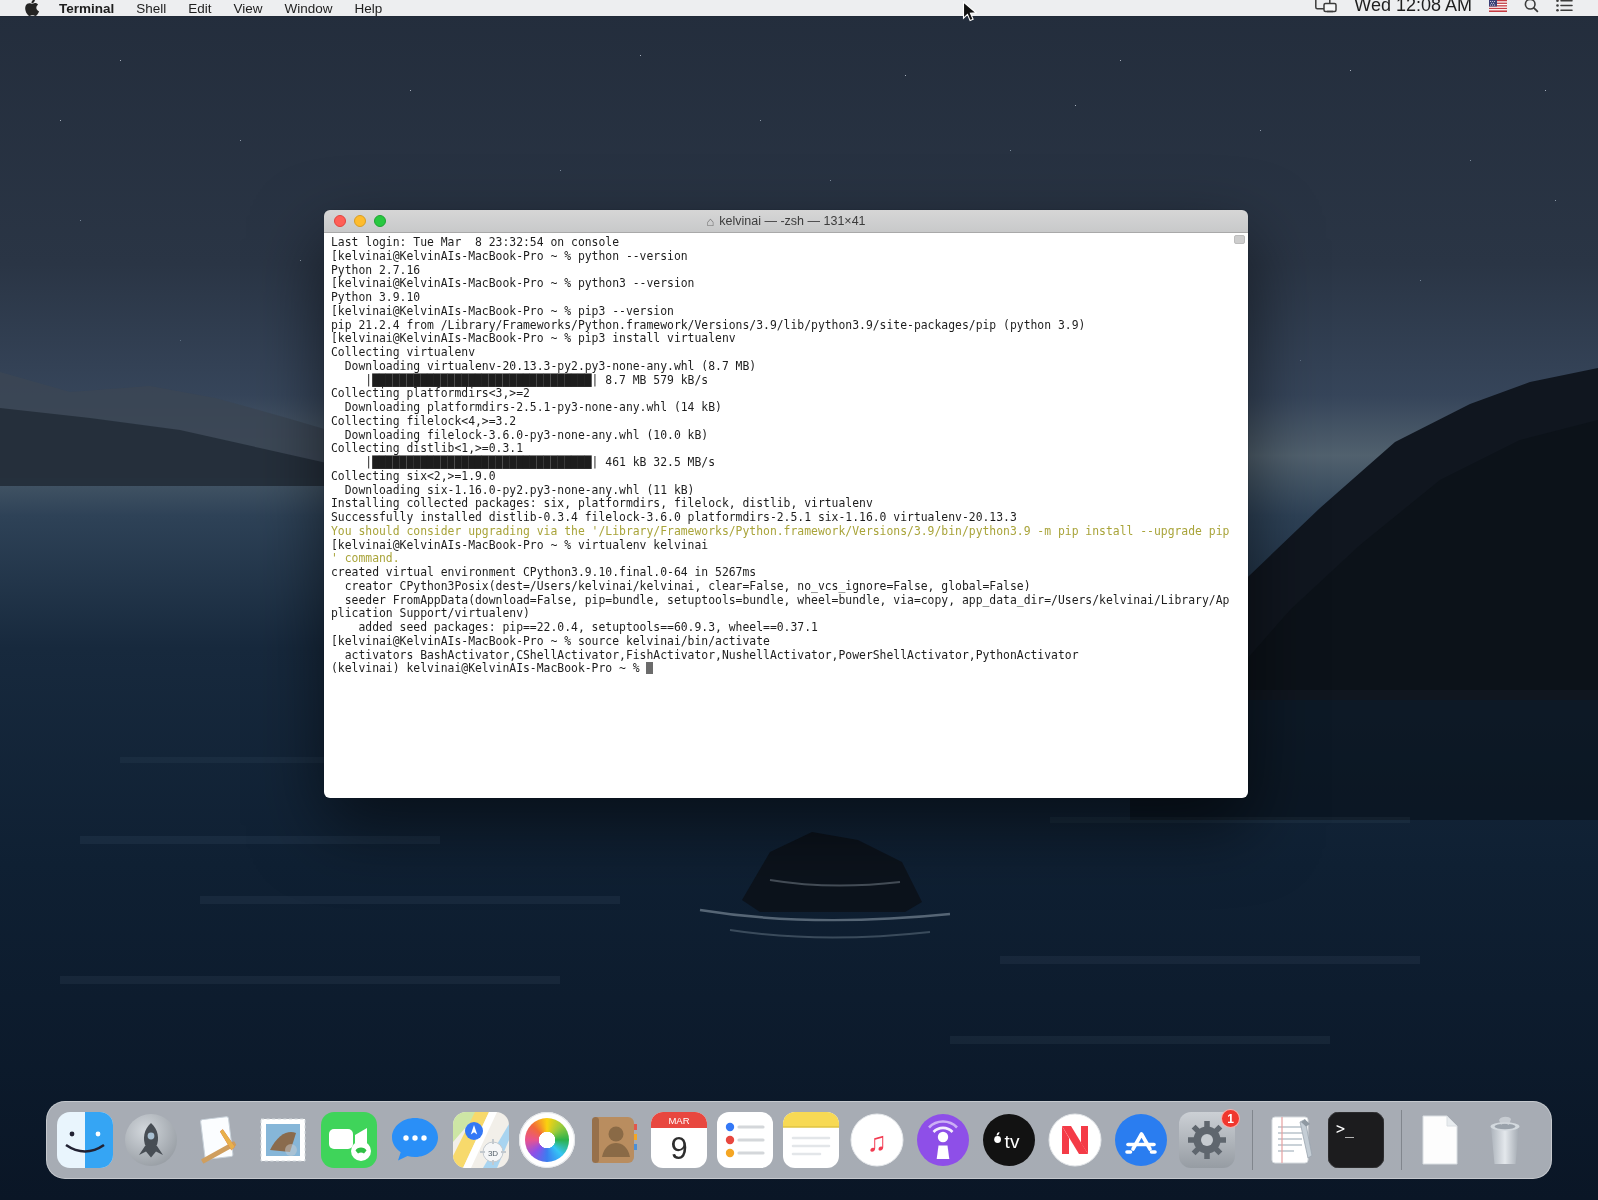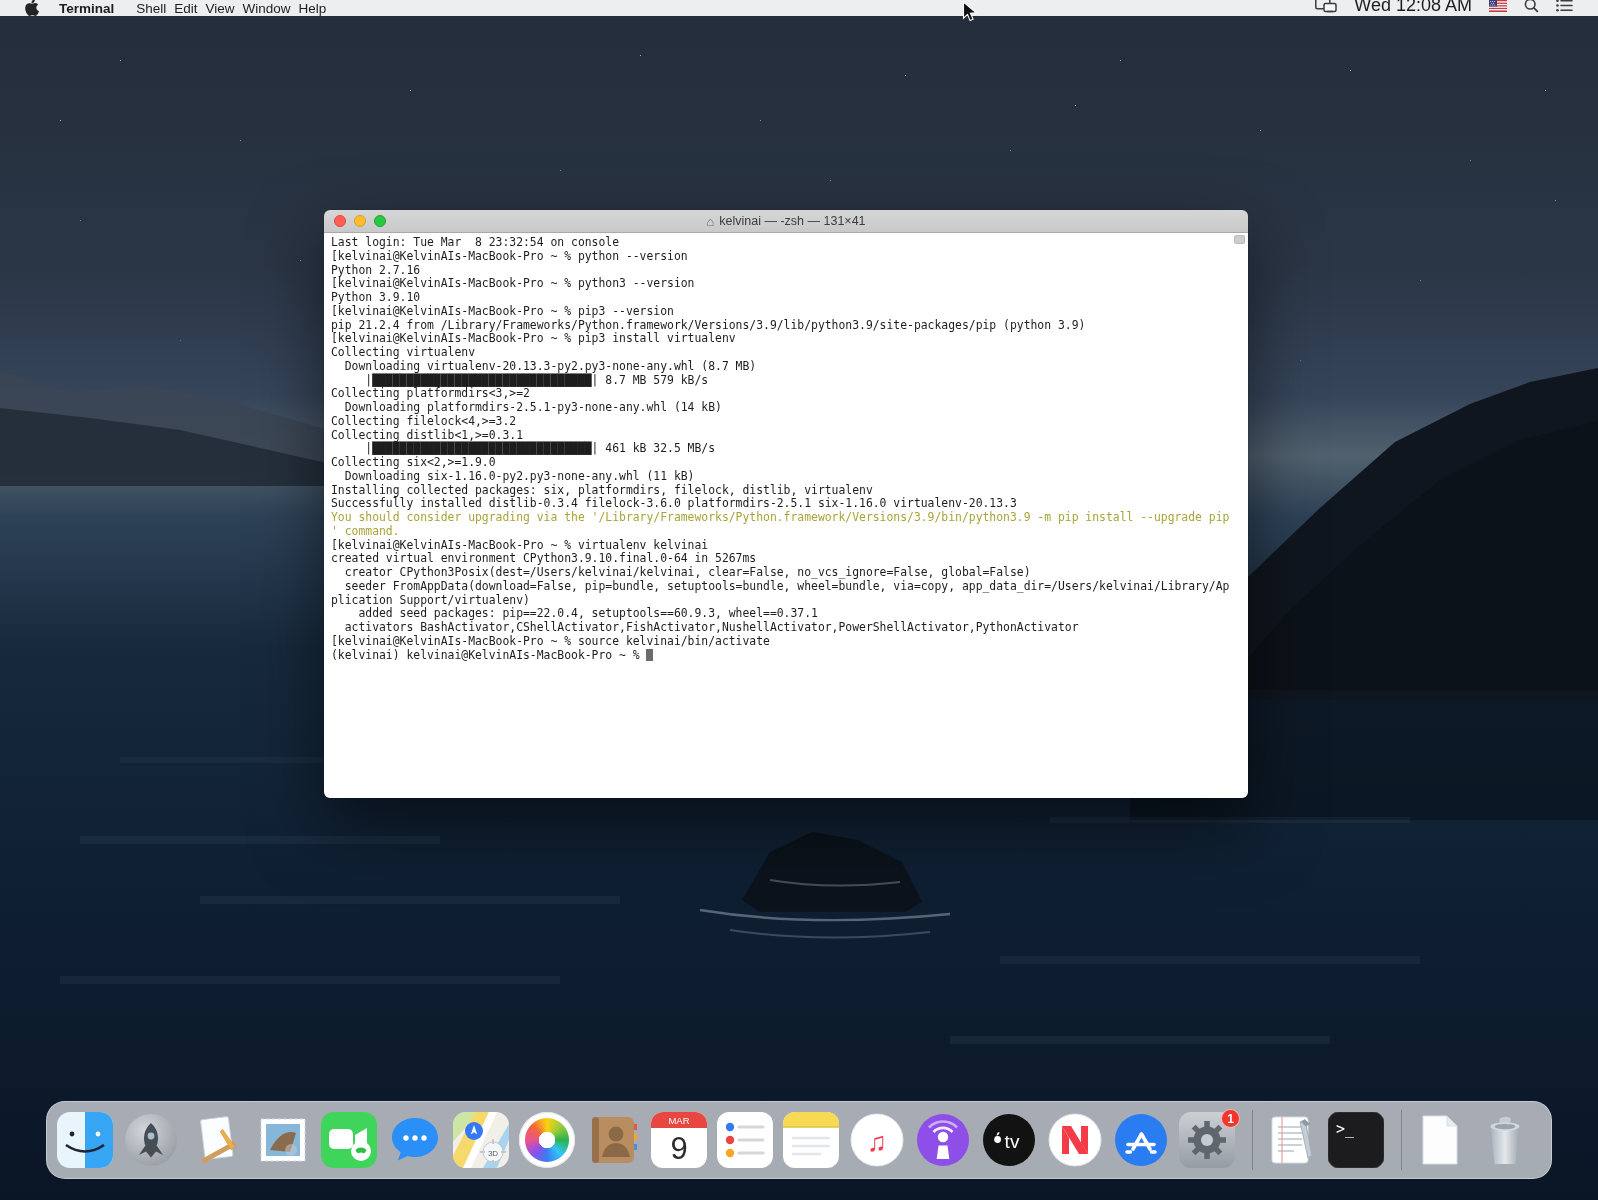--- a/index.html
+++ b/index.html
@@ -20,21 +20,21 @@
       60px 120px #cfd8e3, 1555px 200px #aebbc9, 830px 180px #98a8b8, 1075px 105px #cfd8e3;
   }
   .terrain { position:absolute; inset:0; }
 
   
   .menubar { position:absolute; top:0; left:0; width:100%; height:16px; background:rgba(246,247,248,.96);
     display:flex; align-items:flex-end; padding:0 25px; font-size:13.5px; color:#1e1e1e; z-index:50;
     box-shadow:0 0 1px rgba(0,0,0,.4); }
   .menubar .apple { margin-right:20px; display:flex; align-items:center; }
   .menubar .appname { font-weight:bold; margin-right:22px; }
-  .menubar .menus { display:flex; gap:8px; }
+  .menubar .menus { display:flex; gap:22px; }
   .menubar .spacer { flex:1; }
   .menubar .status { display:flex; align-items:center; gap:17px; color:#1e1e1e; }
   .menubar .clock { font-size:18px; }
 
   
   .window { position:absolute; left:324px; top:210px; width:924px; height:588px; border-radius:6px;
     box-shadow:0 28px 70px rgba(0,0,0,.55), 0 0 1px rgba(0,0,0,.5); overflow:hidden; z-index:20; }
   .titlebar { height:23px; background:linear-gradient(#d6d6d6,#c8c9ca); border-bottom:1px solid #a9a9a9;
     position:relative; display:flex; align-items:center; justify-content:center; }
   .traffic { position:absolute; left:10px; top:0; height:100%; display:flex; align-items:center; gap:8px; }
@@ -174,36 +174,37 @@
       <div class="tline">Python 3.9.10</div>
       <div class="tline">[kelvinai@KelvinAIs-MacBook-Pro ~ % pip3 --version</div>
       <div class="tline">pip 21.2.4 from /Library/Frameworks/Python.framework/Versions/3.9/lib/python3.9/site-packages/pip (python 3.9)</div>
       <div class="tline">[kelvinai@KelvinAIs-MacBook-Pro ~ % pip3 install virtualenv</div>
       <div class="tline">Collecting virtualenv</div>
       <div class="tline">  Downloading virtualenv-20.13.3-py2.py3-none-any.whl (8.7 MB)</div>
       <div class="tline">     |████████████████████████████████| 8.7 MB 579 kB/s</div>
       <div class="tline">Collecting platformdirs&lt;3,&gt;=2</div>
       <div class="tline">  Downloading platformdirs-2.5.1-py3-none-any.whl (14 kB)</div>
       <div class="tline">Collecting filelock&lt;4,&gt;=3.2</div>
+      <div class="tline">  Downloading filelock-3.6.0-py3-none-any.whl (10.0 kB)</div>
       <div class="tline">Collecting distlib&lt;1,&gt;=0.3.1</div>
       <div class="tline">     |████████████████████████████████| 461 kB 32.5 MB/s</div>
       <div class="tline">Collecting six&lt;2,&gt;=1.9.0</div>
       <div class="tline">  Downloading six-1.16.0-py2.py3-none-any.whl (11 kB)</div>
       <div class="tline">Installing collected packages: six, platformdirs, filelock, distlib, virtualenv</div>
       <div class="tline">Successfully installed distlib-0.3.4 filelock-3.6.0 platformdirs-2.5.1 six-1.16.0 virtualenv-20.13.3</div>
       <div class="tline warn">You should consider upgrading via the '/Library/Frameworks/Python.framework/Versions/3.9/bin/python3.9 -m pip install --upgrade pip</div>
+      <div class="tline">[kelvinai@KelvinAIs-MacBook-Pro ~ % virtualenv kelvinai</div>
       <div class="tline warn">' command.</div>
-      <div class="tline">[kelvinai@KelvinAIs-MacBook-Pro ~ % virtualenv kelvinai</div>
       <div class="tline">created virtual environment CPython3.9.10.final.0-64 in 5267ms</div>
       <div class="tline">  creator CPython3Posix(dest=/Users/kelvinai/kelvinai, clear=False, no_vcs_ignore=False, global=False)</div>
       <div class="tline">  seeder FromAppData(download=False, pip=bundle, setuptools=bundle, wheel=bundle, via=copy, app_data_dir=/Users/kelvinai/Library/Ap</div>
       <div class="tline">plication Support/virtualenv)</div>
       <div class="tline">    added seed packages: pip==22.0.4, setuptools==60.9.3, wheel==0.37.1</div>
+      <div class="tline">[kelvinai@KelvinAIs-MacBook-Pro ~ % source kelvinai/bin/activate</div>
       <div class="tline">  activators BashActivator,CShellActivator,FishActivator,NushellActivator,PowerShellActivator,PythonActivator</div>
-      <div class="tline">[kelvinai@KelvinAIs-MacBook-Pro ~ % source kelvinai/bin/activate</div>
       <div class="tline">(kelvinai) kelvinai@KelvinAIs-MacBook-Pro ~ % <span class="cursor"></span></div>
     </div>
 </div>
 
 <div class="dock" id="dock">
     <div class="dock-item" title="Finder">
       <svg viewBox="0 0 56 56">
         <defs>
           <clipPath id="cpf">
             <rect width="56" height="56" rx="13"></rect>

